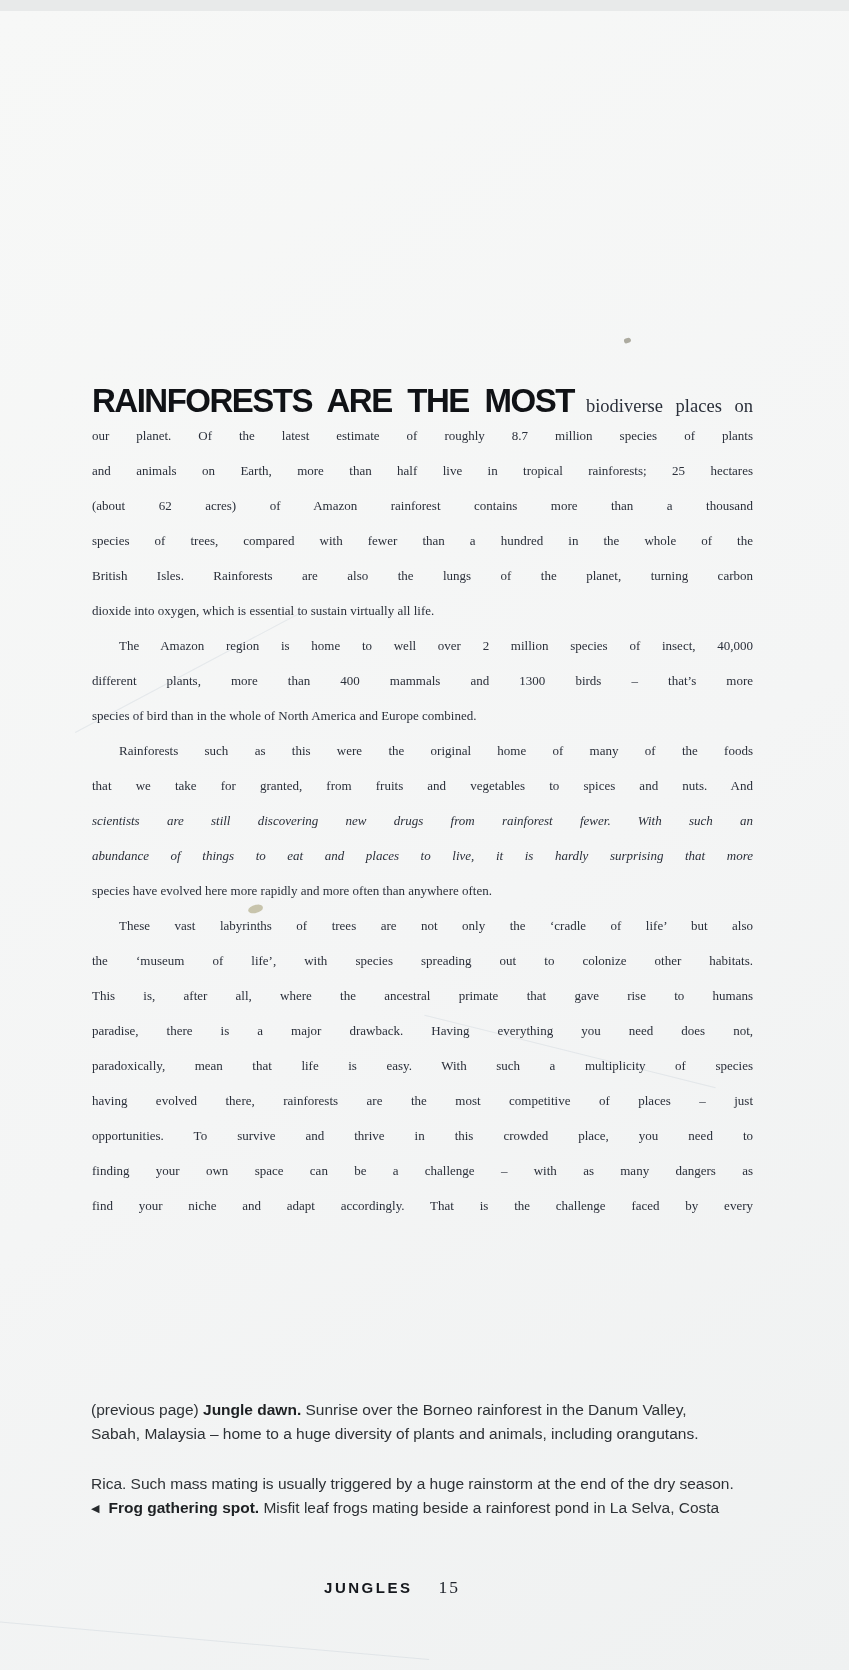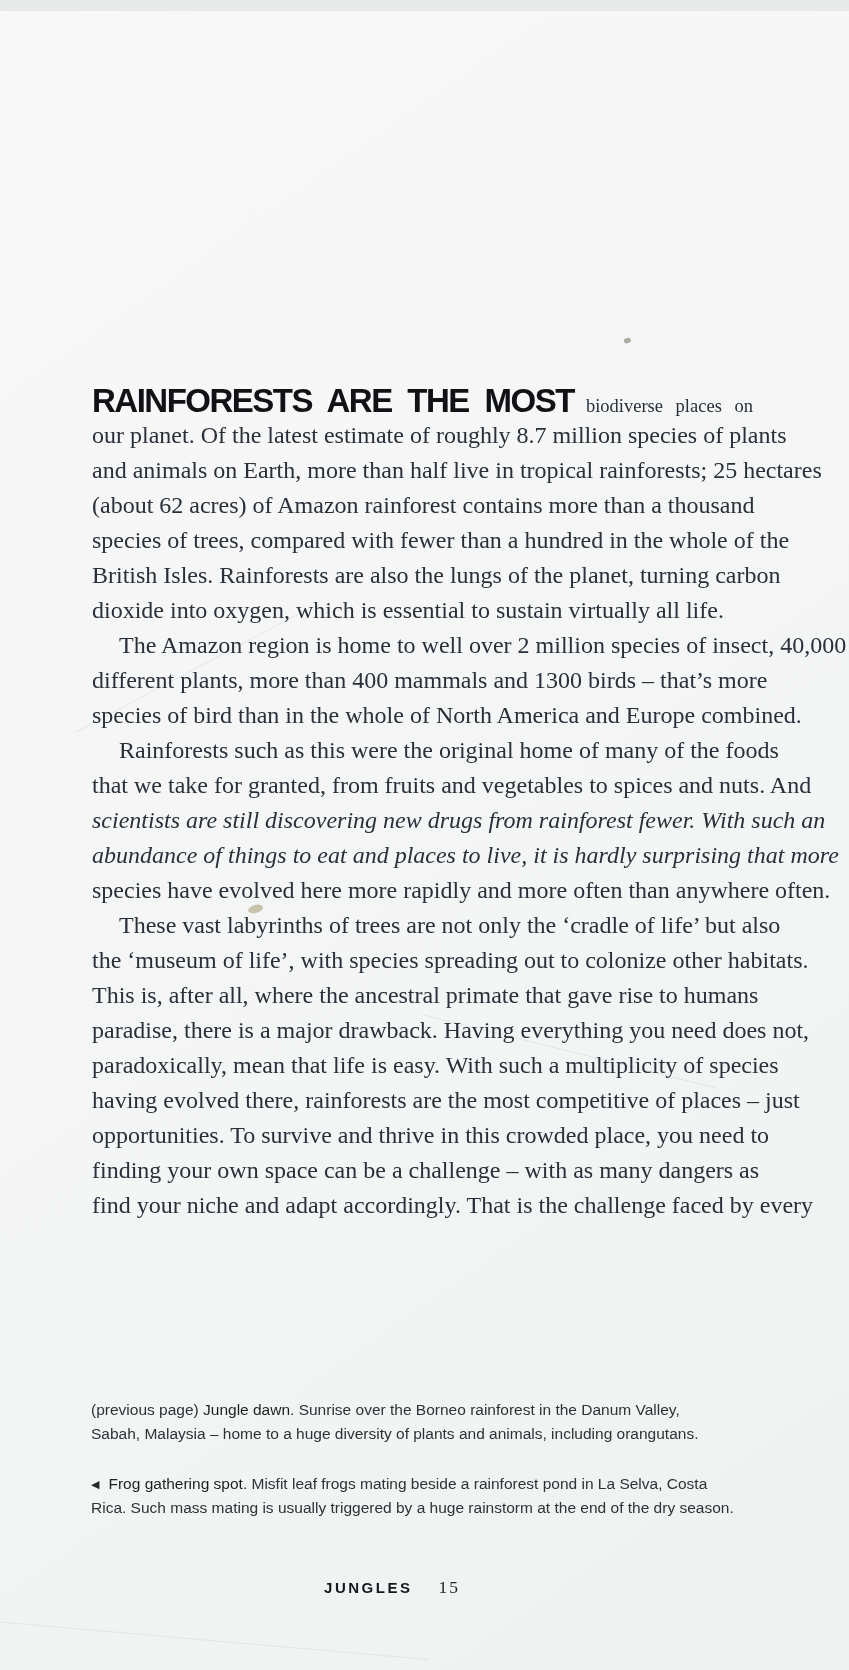--- a/index.html
+++ b/index.html
@@ -14,42 +14,42 @@
   }
   
   .crease{position:absolute;background:rgba(130,150,170,0.14);pointer-events:none;}
   .crease-1{left:-30px;top:1628px;width:460px;height:1px;transform:rotate(5deg);}
   .crease-2{left:60px;top:660px;width:260px;height:1px;transform:rotate(-28deg);}
   .crease-3{left:420px;top:1040px;width:300px;height:1px;transform:rotate(14deg);}
 
   .body-text{position:absolute;left:92px;top:372px;width:661px;}
   .line{
     height:35px;line-height:35px;
-    font-size:24px;
+    font-size:13px;
     white-space:nowrap;
     text-align:left;
   }
   .line.just{text-align:justify;text-align-last:justify;}
   .line.ital{font-style:italic;}
   .line.ind{padding-left:27px;}
   .first-line{height:35px;line-height:35px;text-align:justify;text-align-last:justify;white-space:nowrap;}
   .chapter-lead{
     font-family:"Liberation Sans",sans-serif;
     font-weight:700;
     font-size:33px;
     letter-spacing:-1.5px;
     color:#101216;
   }
   .lead-cont{font-size:18.5px;color:#2a2f3a;}
 
   .caption{position:absolute;left:91px;width:700px;font-family:"Liberation Sans",sans-serif;font-size:15.5px;color:#2e3236;}
   .caption-1{top:1387px;}
   .caption-2{top:1461px;}
   .cap-line{height:24px;line-height:24px;white-space:nowrap;}
-  .cap-bold{font-weight:400;color:#1d2023;}
+  .cap-bold{font-weight:700;color:#1d2023;}
   .cap-marker{font-size:11px;margin-right:9px;position:relative;top:-1px;color:#26292c;}
 
   .footer{position:absolute;top:1566px;left:0;width:784px;text-align:center;}
   .running-head{
     font-family:"Liberation Sans",sans-serif;
     font-weight:700;font-size:15px;letter-spacing:2.5px;color:#15181d;
   }
   .page-num{
     font-family:"Liberation Serif",serif;
     font-size:17.5px;letter-spacing:2px;color:#20242c;margin-left:26px;
@@ -103,22 +103,22 @@
         <div class="line just">find your niche and adapt accordingly. That is the challenge faced by every</div>
       </div>
   </div>
 
   <div id="captions">
       <div class="caption caption-1">
         <div class="cap-line"><span>(previous page) </span><span class="cap-bold">Jungle dawn.</span><span> Sunrise over the Borneo rainforest in the Danum Valley,</span></div>
         <div class="cap-line"><span>Sabah, Malaysia – home to a huge diversity of plants and animals, including orangutans.</span></div>
       </div>
       <div class="caption caption-2">
+        <div class="cap-line"><span>Rica. Such mass mating is usually triggered by a huge rainstorm at the end of the dry season.</span></div>
         <div class="cap-line"><span class="cap-marker">◀</span><span class="cap-bold">Frog gathering spot.</span><span> Misfit leaf frogs mating beside a rainforest pond in La Selva, Costa</span></div>
-        <div class="cap-line"><span>Rica. Such mass mating is usually triggered by a huge rainstorm at the end of the dry season.</span></div>
       </div>
     </div>
 
   <div class="footer">
     <span class="running-head">JUNGLES</span><span class="page-num">15</span>
   </div>
 
   <div class="speck speck-a"></div>
   <div class="speck speck-b"></div>
   <div class="edge-shadow"></div>

